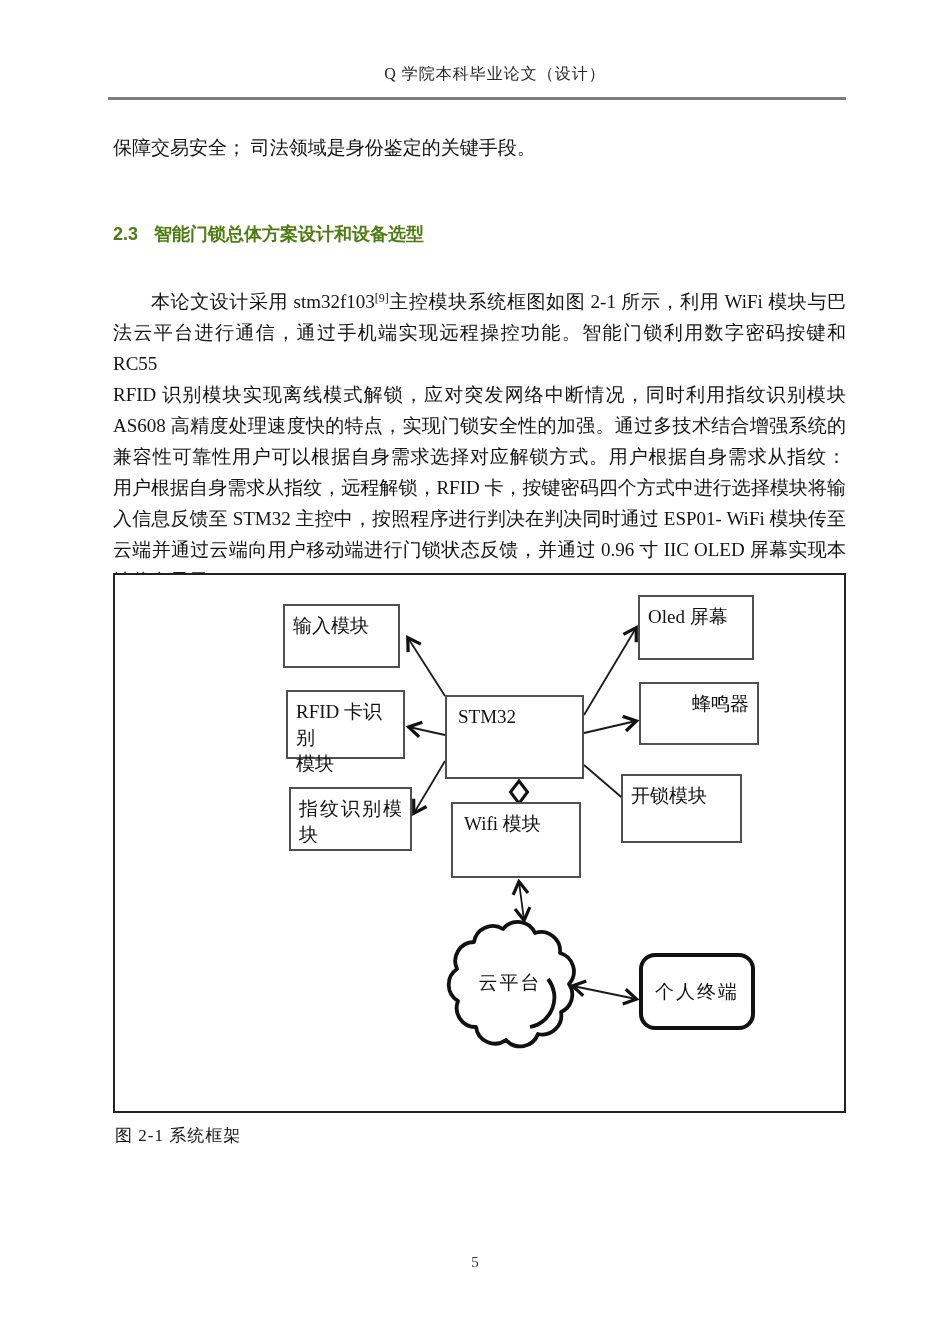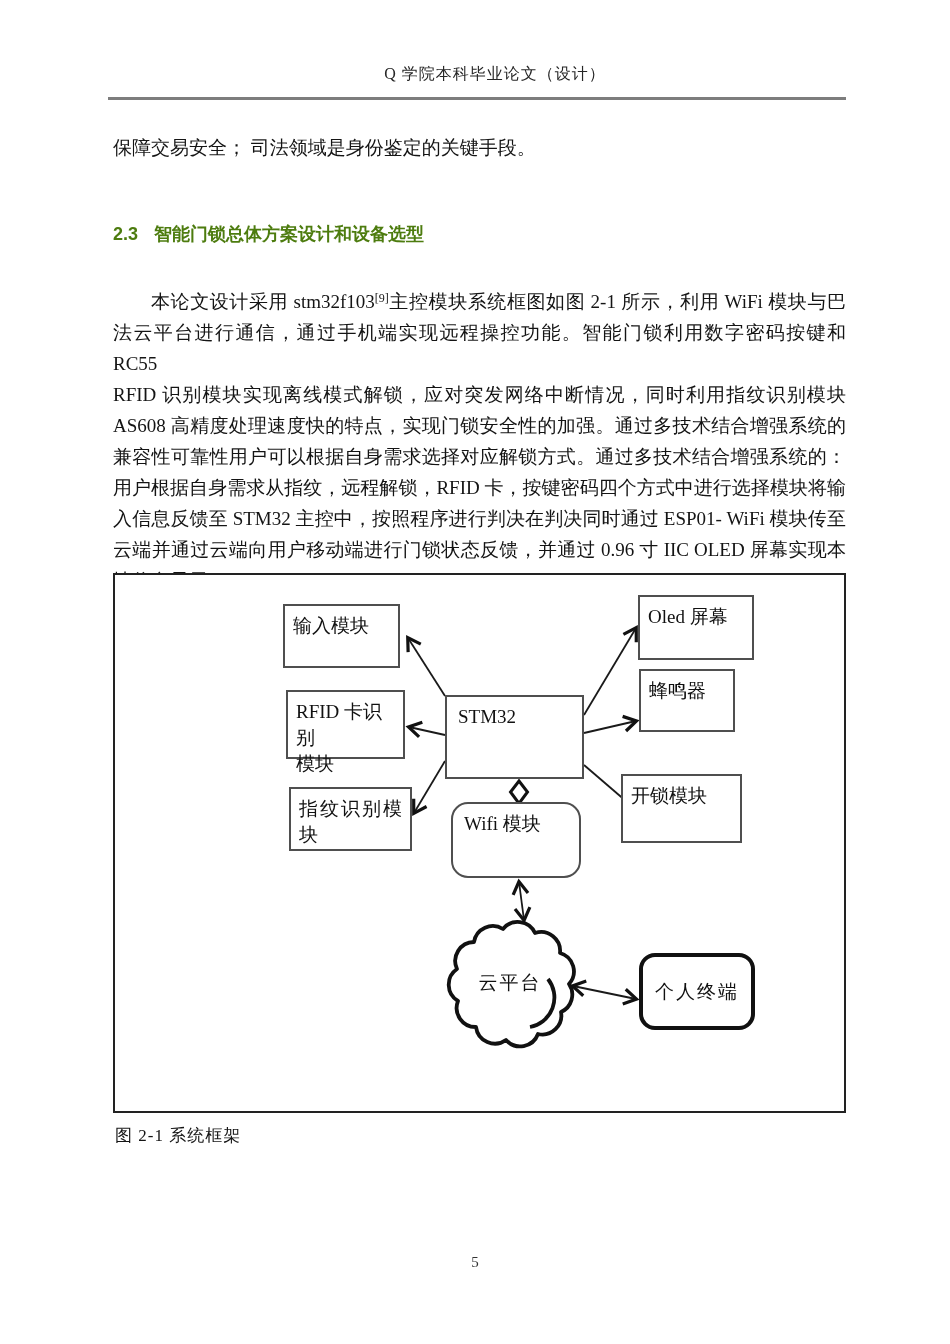--- a/index.html
+++ b/index.html
@@ -75,21 +75,21 @@
 
   <div class="sec-heading">
     <span class="sec-num">2.3</span><span>智能门锁总体方案设计和设备选型</span>
   </div>
 
   <div class="tblock" style="top:286px;">
     <div class="tline jline indent"><span>本论文设计采用 stm32f103</span><sup class="ref">[9]</sup><span>主控模块系统框图如图 2-1 所示，利用 WiFi 模块与巴</span></div>
     <div class="tline jline">法云平台进行通信，通过手机端实现远程操控功能。智能门锁利用数字密码按键和 RC55</div>
     <div class="tline jline">RFID 识别模块实现离线模式解锁，应对突发网络中断情况，同时利用指纹识别模块</div>
     <div class="tline jline">AS608 高精度处理速度快的特点，实现门锁安全性的加强。通过多技术结合增强系统的</div>
-    <div class="tline jline">兼容性可靠性用户可以根据自身需求选择对应解锁方式。通过多技术结合增强系统的：</div>
+    <div class="tline jline">兼容性可靠性用户可以根据自身需求选择对应解锁方式。用户根据自身需求从指纹：</div>
     <div class="tline jline">用户根据自身需求从指纹，远程解锁，RFID 卡，按键密码四个方式中进行选择模块将输</div>
     <div class="tline jline">入信息反馈至 STM32 主控中，按照程序进行判决在判决同时通过 ESP01- WiFi 模块传至</div>
     <div class="tline jline">云端并通过云端向用户移动端进行门锁状态反馈，并通过 0.96 寸 IIC OLED 屏幕实现本</div>
     <div class="tline">地信息显示。</div>
   </div>
 
   <div class="figure">
 
     <svg width="729" height="536" viewBox="0 0 729 536">
       <defs>
@@ -118,23 +118,23 @@
                A19 19 0 0 0 446,437 A19 19 0 0 0 454,409 Z" fill="#ffffff" stroke="#111" stroke-width="3.8" stroke-linejoin="round"></path>
       <path d="M433,404 A30 30 0 0 1 415,452" fill="none" stroke="#111" stroke-width="3.8"></path>
     </svg>
 
     <div class="dbox" style="left:168px;top:29px;width:117px;height:64px;">输入模块</div>
     <div class="dbox" style="left:171px;top:115px;width:119px;height:69px;">RFID 卡识别
 模块</div>
     <div class="dbox spread" style="left:174px;top:212px;width:123px;height:64px;">指纹识别模
 块</div>
     <div class="dbox" style="left:330px;top:120px;width:139px;height:84px;padding-left:11px;">STM32</div>
-    <div class="dbox" style="left:336px;top:227px;width:130px;height:76px;padding-left:11px;border-radius:17px;">Wifi 模块</div>
+    <div class="dbox" style="left:336px;top:227px;width:130px;height:76px;padding-left:11px;">Wifi 模块</div>
     <div class="dbox" style="left:523px;top:20px;width:116px;height:65px;">Oled 屏幕</div>
-    <div class="dbox" style="left:524px;top:94px;width:96px;height:63px;">蜂鸣器</div>
+    <div class="dbox" style="left:524px;top:107px;width:120px;height:63px;text-align:right;">蜂鸣器</div>
     <div class="dbox" style="left:506px;top:199px;width:121px;height:69px;">开锁模块</div>
 
     <div class="cloud-label">云平台</div>
     <div class="terminal" style="left:524px;top:378px;width:116px;height:77px;">个人终端</div>
   </div>
 
   <div class="fig-caption">图 2-1 系统框架</div>
   <div class="page-num">5</div>
 
 </div>

